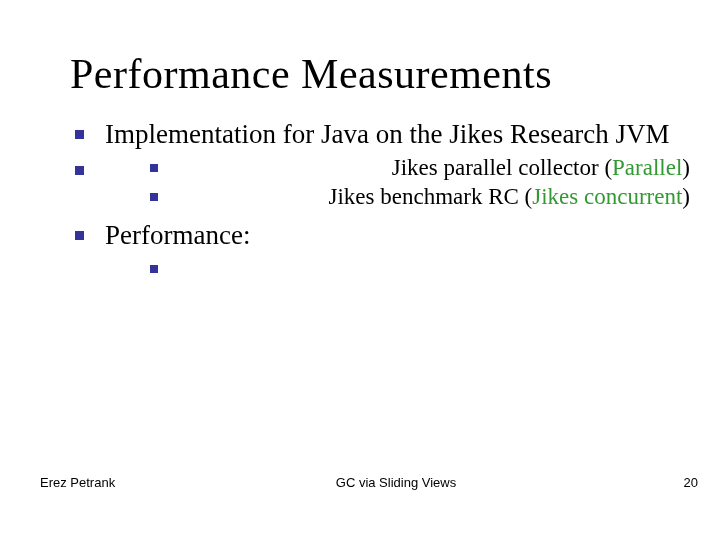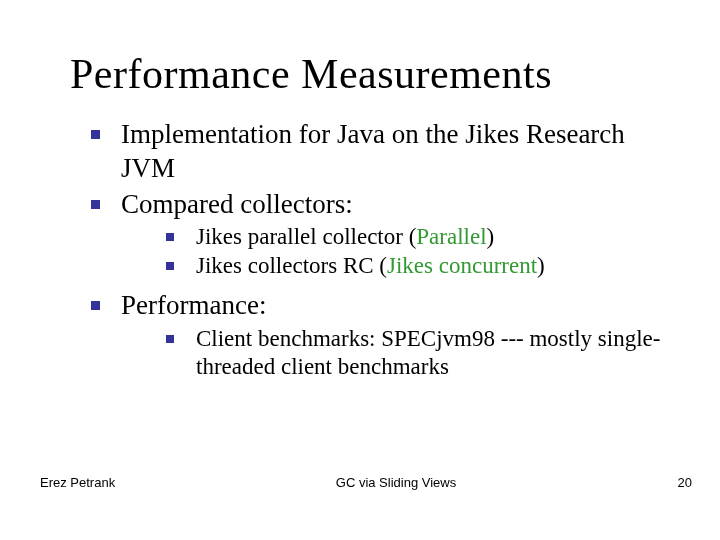--- a/index.html
+++ b/index.html
@@ -22,21 +22,21 @@
   h1.title {
     font-family: "Comic Sans MS", "Comic Sans", cursive;
     font-weight: normal;
     font-size: 42px;
     margin: 0 0 20px 40px;
     color: #000;
     letter-spacing: 0.5px;
   }
   ul {
     list-style: none;
-    margin: 16px;
+    margin: 0;
     padding: 0;
   }
   
   .l1 {
     position: relative;
     padding-left: 75px;
     font-size: 27px;
     line-height: 1.25;
     margin-bottom: 2px;
   }
@@ -48,20 +48,21 @@
     height: 9px;
     background: #333399;
   }
   
   .l2 {
     position: relative;
     padding-left: 150px;
     font-size: 23px;
     line-height: 1.25;
     margin-bottom: 0;
+    text-align: right;
   }
   .l2 > .bullet {
     position: absolute;
     left: 120px;
     top: 10px;
     width: 8px;
     height: 8px;
     background: #333399;
   }
   .sub-group {
@@ -73,62 +74,60 @@
     position: absolute;
     left: 0;
     bottom: 25px;
     width: 720px;
     font-family: Arial, Helvetica, sans-serif;
     font-size: 13px;
     color: #000;
   }
   .footer .f-left   { position: absolute; left: 40px; }
   .footer .f-center { position: absolute; left: 0; width: 720px; text-align: center; margin-left: 36px; }
-  .footer .f-right  { position: absolute; right: 28px; }
+  .footer .f-right  { position: absolute; right: 22px; }
 </style>
 </head>
 <body>
 
 <div class="slide">
   <h1 class="title">Performance Measurements</h1>
 
   <ul>
     <li class="l1">
       <span class="bullet"></span>
       <span>Implementation for Java on the Jikes Research JVM</span>
     </li>
     <li class="l1">
       <span class="bullet"></span>
-      <span>Compared collectors:</span>
     </li>
 
     <div class="sub-group">
       <li class="l2">
         <span class="bullet"></span>
         <span>
           <span>Jikes parallel collector (</span><span class="em-parallel">Parallel</span><span>)</span>
         </span>
       </li>
       <li class="l2">
         <span class="bullet"></span>
         <span>
-          <span>Jikes collectors RC (</span><span class="em-concurrent">Jikes concurrent</span><span>)</span>
+          <span>Jikes benchmark RC (</span><span class="em-concurrent">Jikes concurrent</span><span>)</span>
         </span>
       </li>
     </div>
 
     <li class="l1">
       <span class="bullet"></span>
       <span>Performance:</span>
     </li>
 
     <div class="sub-group">
       <li class="l2">
         <span class="bullet"></span>
-        <span>Client benchmarks:  SPECjvm98 --- mostly single-threaded client benchmarks</span>
       </li>
     </div>
   </ul>
 
   <div class="footer">
     <span class="f-left">Erez Petrank</span>
     <span class="f-center">GC via Sliding Views</span>
     <span class="f-right">20</span>
   </div>
 </div>

